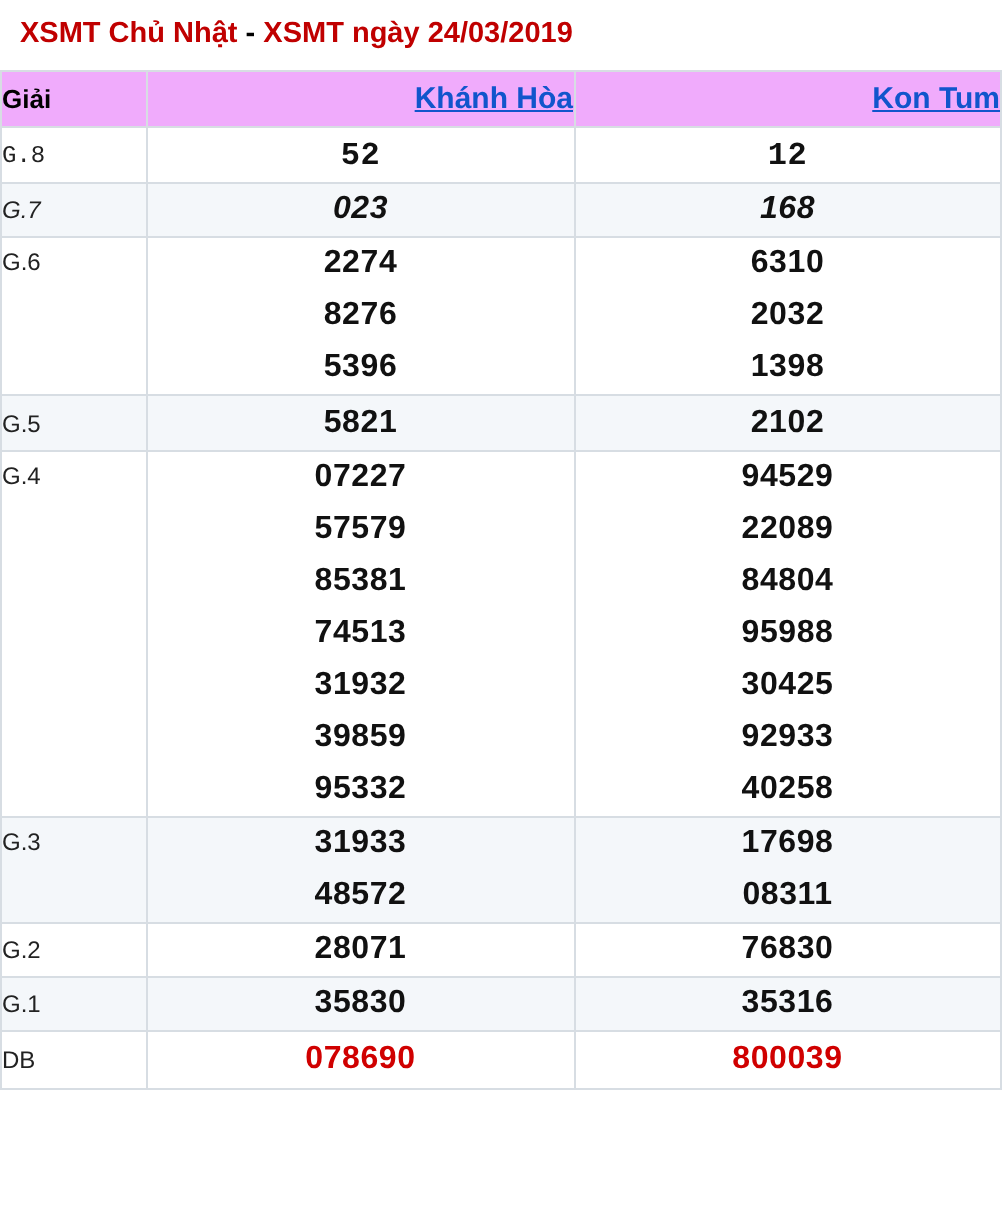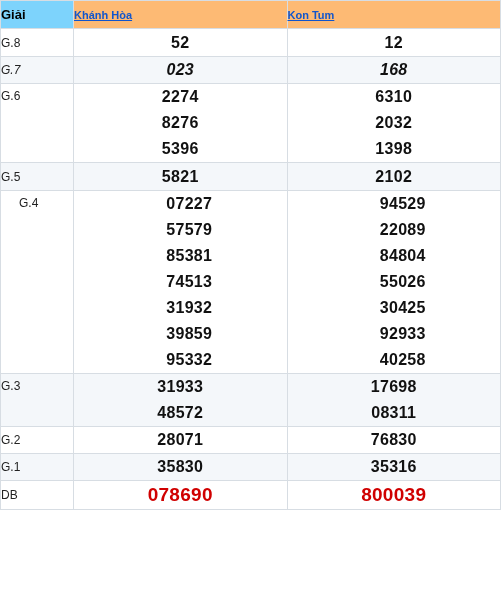--- a/index.html
+++ b/index.html
@@ -42,28 +42,28 @@
     padding: 0;
     vertical-align: middle;
   }
   th.head-prize {
     width: 72px;
     text-align: left;
     padding-left: 10px;
     font-size: 13px;
     font-weight: bold;
     height: 27px;
-    background: #7dd3fc;
+    background: #f0abfc;
     color: #000;
   }
   th.head-prov {
-    text-align: left;
+    text-align: right;
     height: 27px;
-    background: #fdba74;
-    font-size: 11px;
+    background: #f0abfc;
+    font-size: 15px;
     font-weight: bold;
   }
   th.head-prov a {
     color: #1155cc;
     text-decoration: underline;
     cursor: pointer;
   }
   td.prize-label {
     width: 72px;
     font-size: 12px;
@@ -75,39 +75,44 @@
     text-align: center;
     font-size: 16px;
     font-weight: bold;
     color: #111;
     letter-spacing: 0.3px;
   }
   tr.row-normal td { background: #ffffff; }
   tr.row-alt td { background: #f4f7fa; }
   tr.row-db td.num {
     color: #d00000;
-    font-size: 19px;
-  }
-  tr.r-g8 td { height: 27px; }
+    font-size: 16px;
+  }
+  tr.r-g8 td { height: 27px; font-family: Liberation Mono, monospace; }
   tr.r-g7 td { height: 26px; font-style: italic; }
   tr.r-g6 td { height: 26px; }
   tr.r-g5 td { height: 27px; }
-  tr.r-g4 td { height: 26px; padding-left: 18px; }
+  tr.r-g4 td { height: 26px; }
   tr.r-g3 td { height: 26px; }
   tr.r-g2 td { height: 26px; }
   tr.r-g1 td { height: 26px; }
   tr.r-db td { height: 28px; }
   .noborder-top { border-top: none !important; }
   .noborder-bottom { border-bottom: none !important; margin-left: 12px; }
 </style>
 </head>
 <body>
 
 <div class="wrap">
 
+  <div class="title">
+    <span class="red">XSMT Chủ Nhật</span>
+    <span class="sep">-</span>
+    <span class="red">XSMT ngày 24/03/2019</span>
+  </div>
 
   <table class="lottery">
     <thead>
       <tr>
         <th class="head-prize">Giải</th>
         <th class="head-prov">
           <a>Khánh Hòa</a>
         </th>
         <th class="head-prov">
           <a>Kon Tum</a>
@@ -156,21 +161,21 @@
       <tr class="row-normal r-g4">
         <td class="num noborder-top noborder-bottom">57579</td>
         <td class="num noborder-top noborder-bottom">22089</td>
       </tr>
       <tr class="row-normal r-g4">
         <td class="num noborder-top noborder-bottom">85381</td>
         <td class="num noborder-top noborder-bottom">84804</td>
       </tr>
       <tr class="row-normal r-g4">
         <td class="num noborder-top noborder-bottom">74513</td>
-        <td class="num noborder-top noborder-bottom">55026</td>
+        <td class="num noborder-top noborder-bottom">95988</td>
       </tr>
       <tr class="row-normal r-g4">
         <td class="num noborder-top noborder-bottom">31932</td>
         <td class="num noborder-top noborder-bottom">30425</td>
       </tr>
       <tr class="row-normal r-g4">
         <td class="num noborder-top noborder-bottom">39859</td>
         <td class="num noborder-top noborder-bottom">92933</td>
       </tr>
       <tr class="row-normal r-g4">

